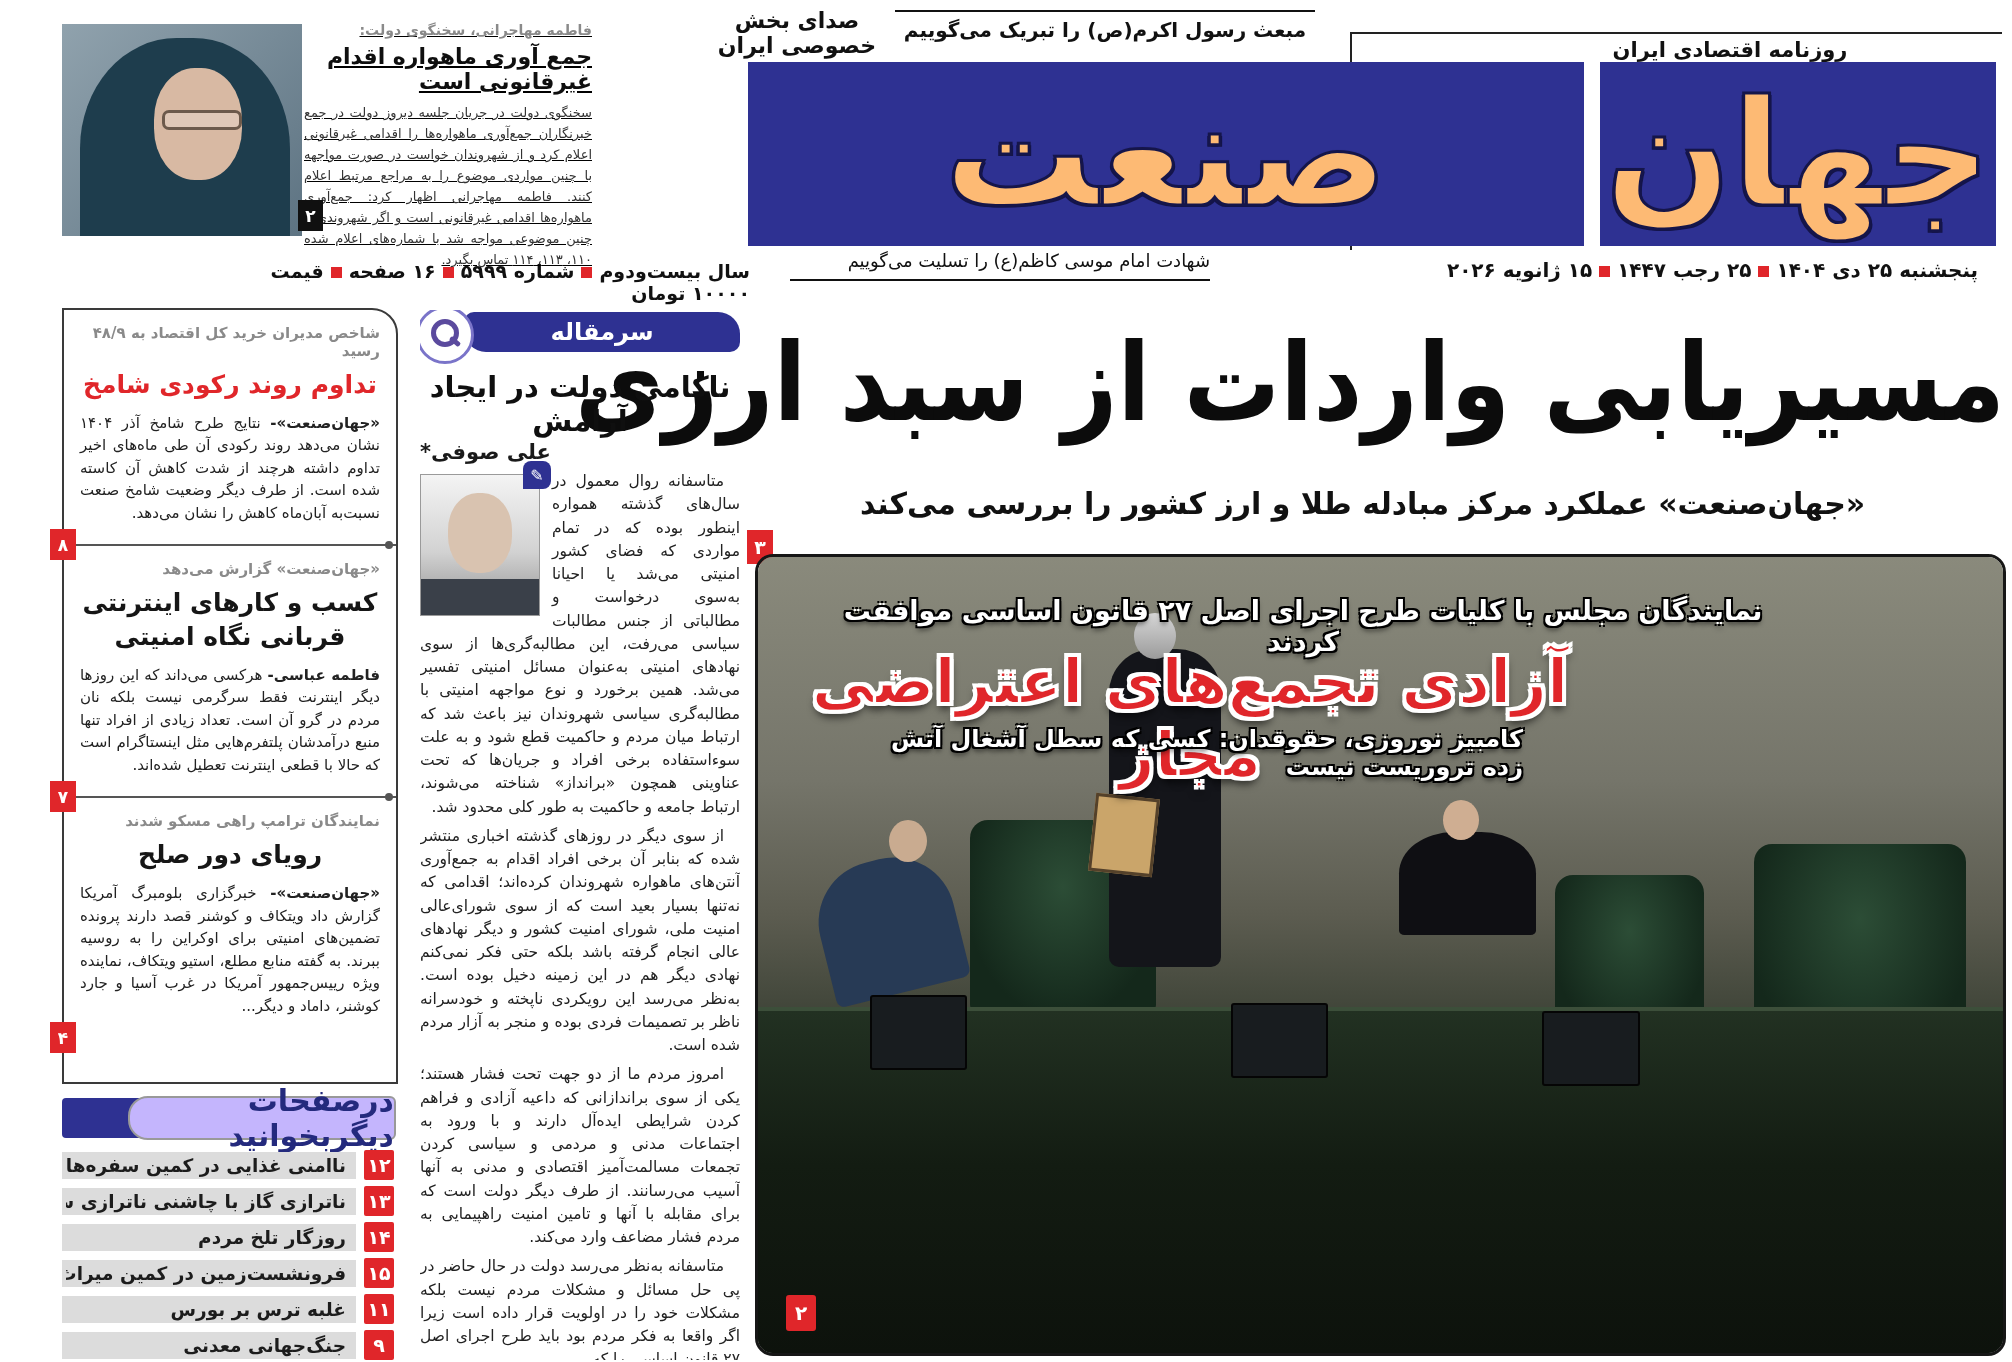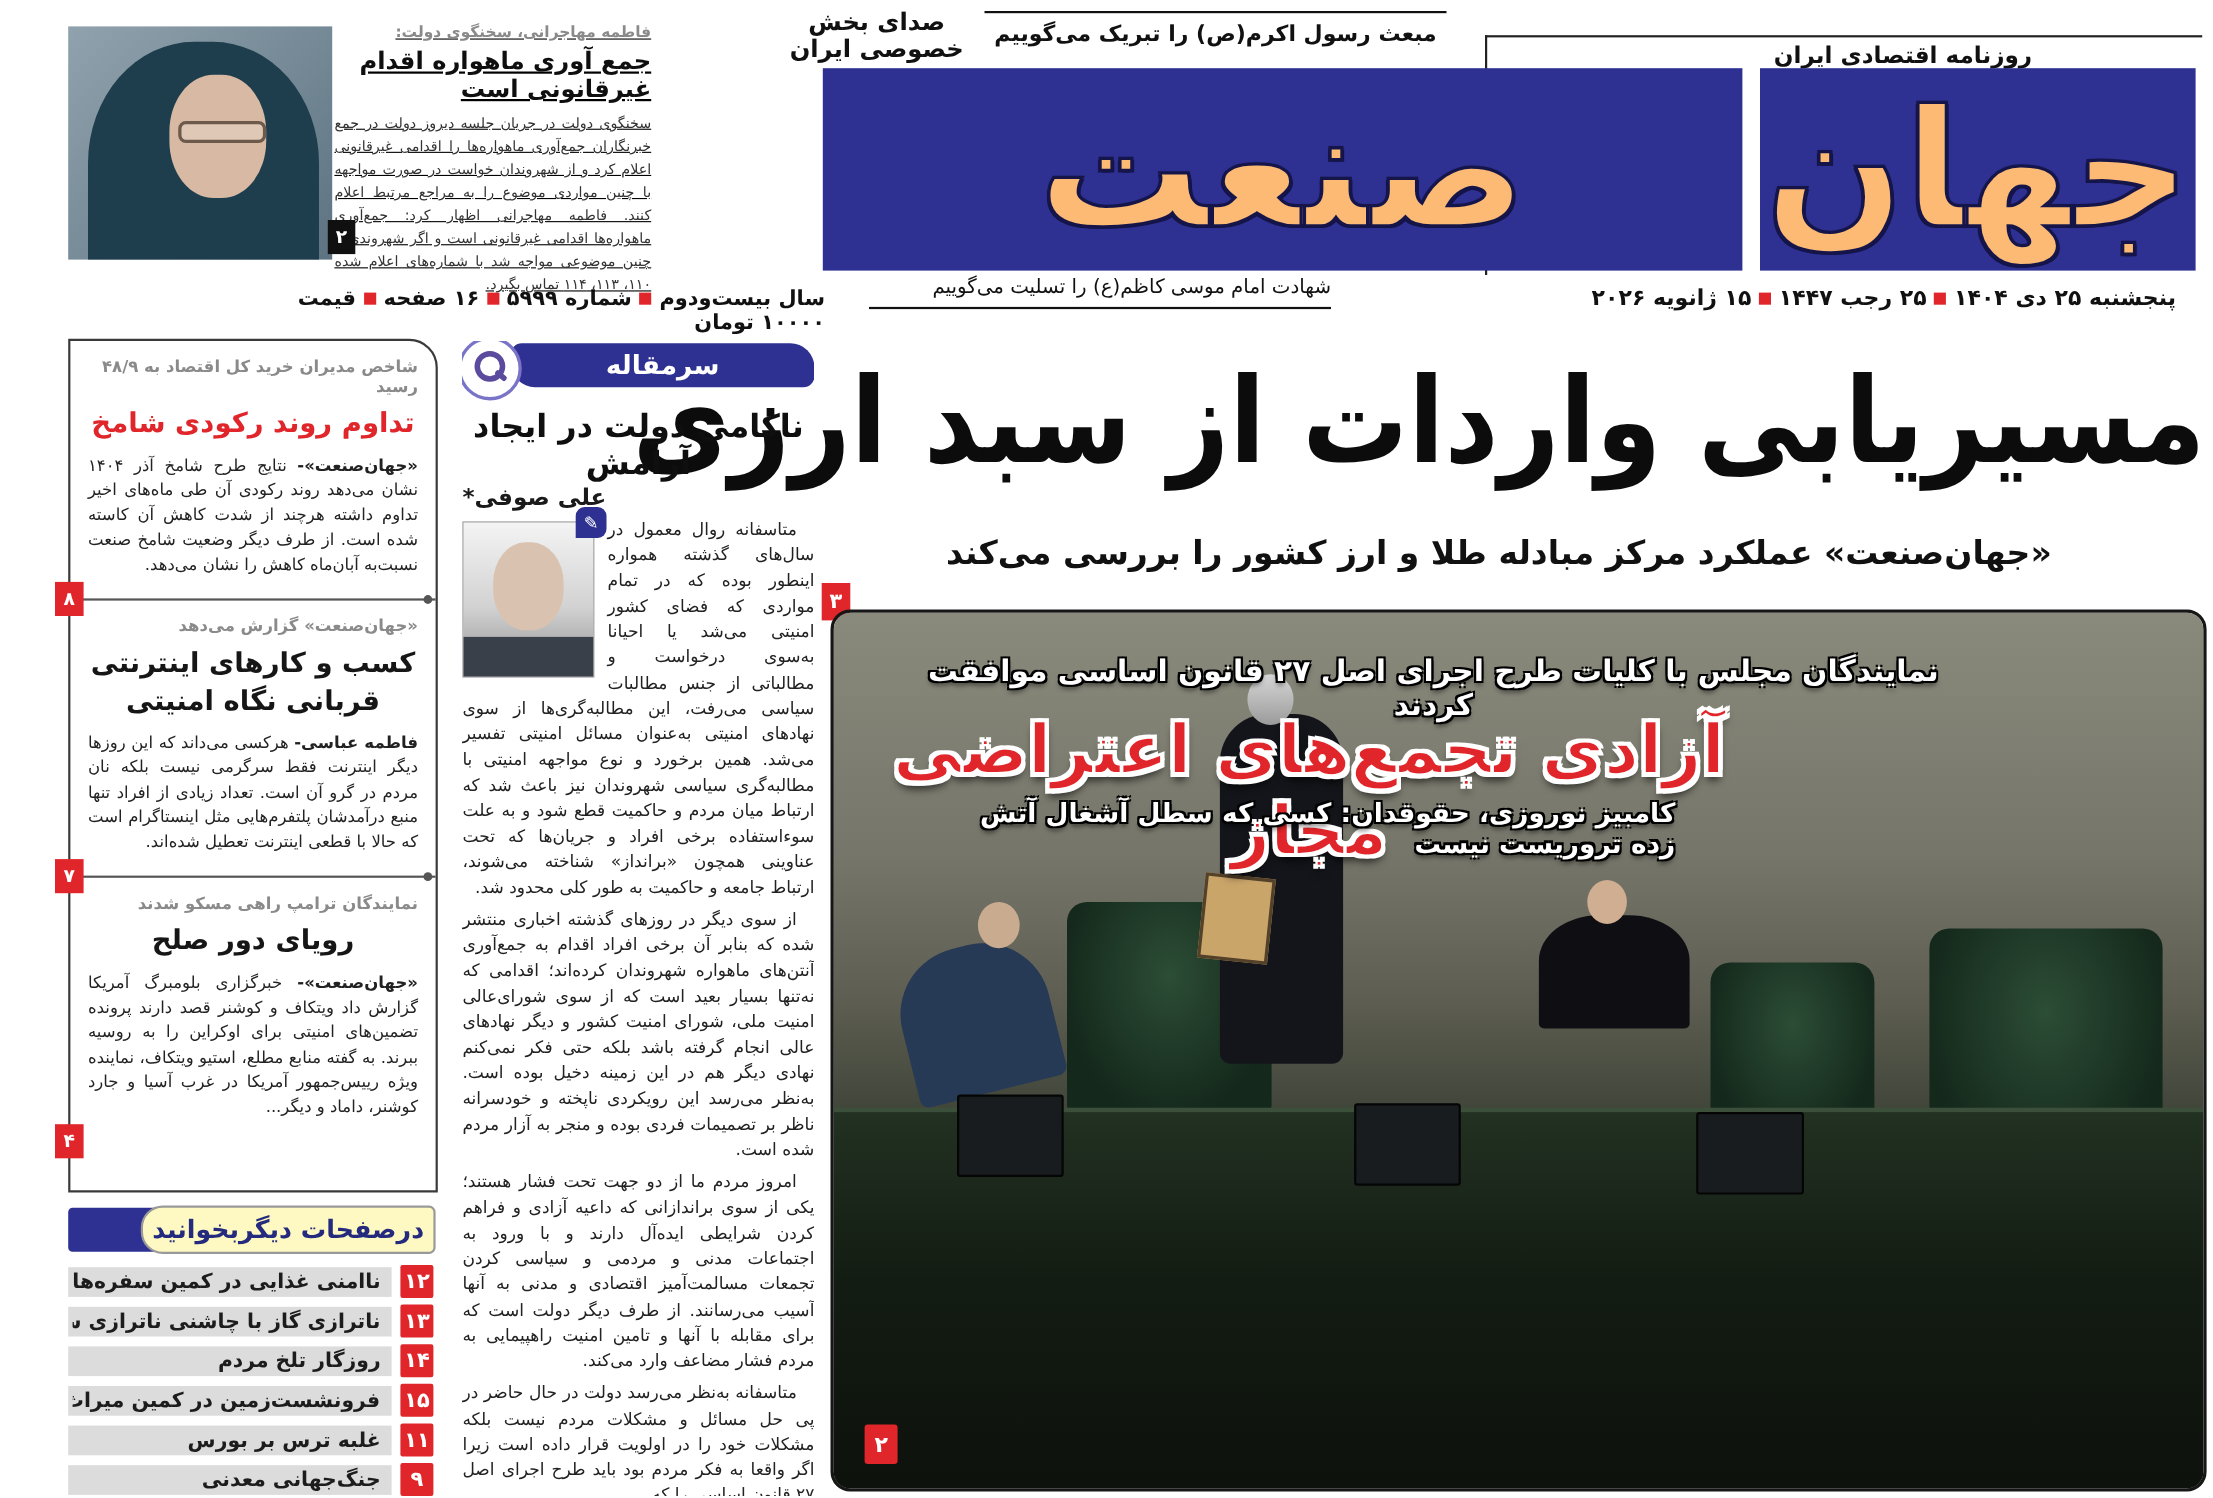--- a/index.html
+++ b/index.html
@@ -87,23 +87,23 @@
   .side-kicker{font-size:15px;font-weight:bold;color:#8a8a8a;text-align:right;margin-bottom:8px;}
   .side-title{font-size:25px;font-weight:bold;text-align:center;margin-bottom:10px;color:#161616;line-height:1.35;}
   .side-title.red{color:#e0262a;}
   .side-body{font-size:15px;line-height:1.5;color:#222;text-align:justify;margin:0;}
   .divider{position:relative;height:2px;background:#555;}
   .divider::after{content:"";position:absolute;right:3px;top:-3px;width:8px;height:8px;border-radius:50%;background:#555;}
   .side-pbadge{position:absolute;left:-14px;bottom:-16px;width:26px;height:31px;background:#e0262a;font-size:17px;z-index:2;}
   
   .other-head{left:62px;top:1096px;width:332px;height:44px;}
   .oh-bar{position:absolute;left:0;right:0;top:2px;height:40px;background:#2e3192;border-radius:4px;}
-  .oh-tab{position:absolute;right:-2px;top:0;width:264px;height:40px;background:#fef9c3;border:2px solid #999;
+  .oh-tab{position:absolute;right:-2px;top:0;width:264px;height:40px;background:#c4b5fd;border:2px solid #999;
           border-radius:20px 6px 6px 20px;display:flex;align-items:center;justify-content:center;
-          color:#242a7d;font-size:23px;font-weight:bold;}
+          color:#242a7d;font-size:30px;font-weight:bold;}
   .op-row{left:62px;width:332px;height:30px;}
   .op-strip{position:absolute;left:0;right:38px;top:2px;height:27px;background:#dcdcdc;}
   .op-badge{position:absolute;right:0;top:0;width:30px;height:30px;background:#e0262a;font-size:19px;border-radius:2px;}
   .op-title{position:absolute;right:40px;left:4px;top:2px;height:27px;line-height:27px;text-align:right;
             font-weight:bold;font-size:18.5px;color:#1c1c1c;padding-right:8px;white-space:nowrap;overflow:hidden;}
 </style>
 </head>
 <body>
 
 <div class="page">

